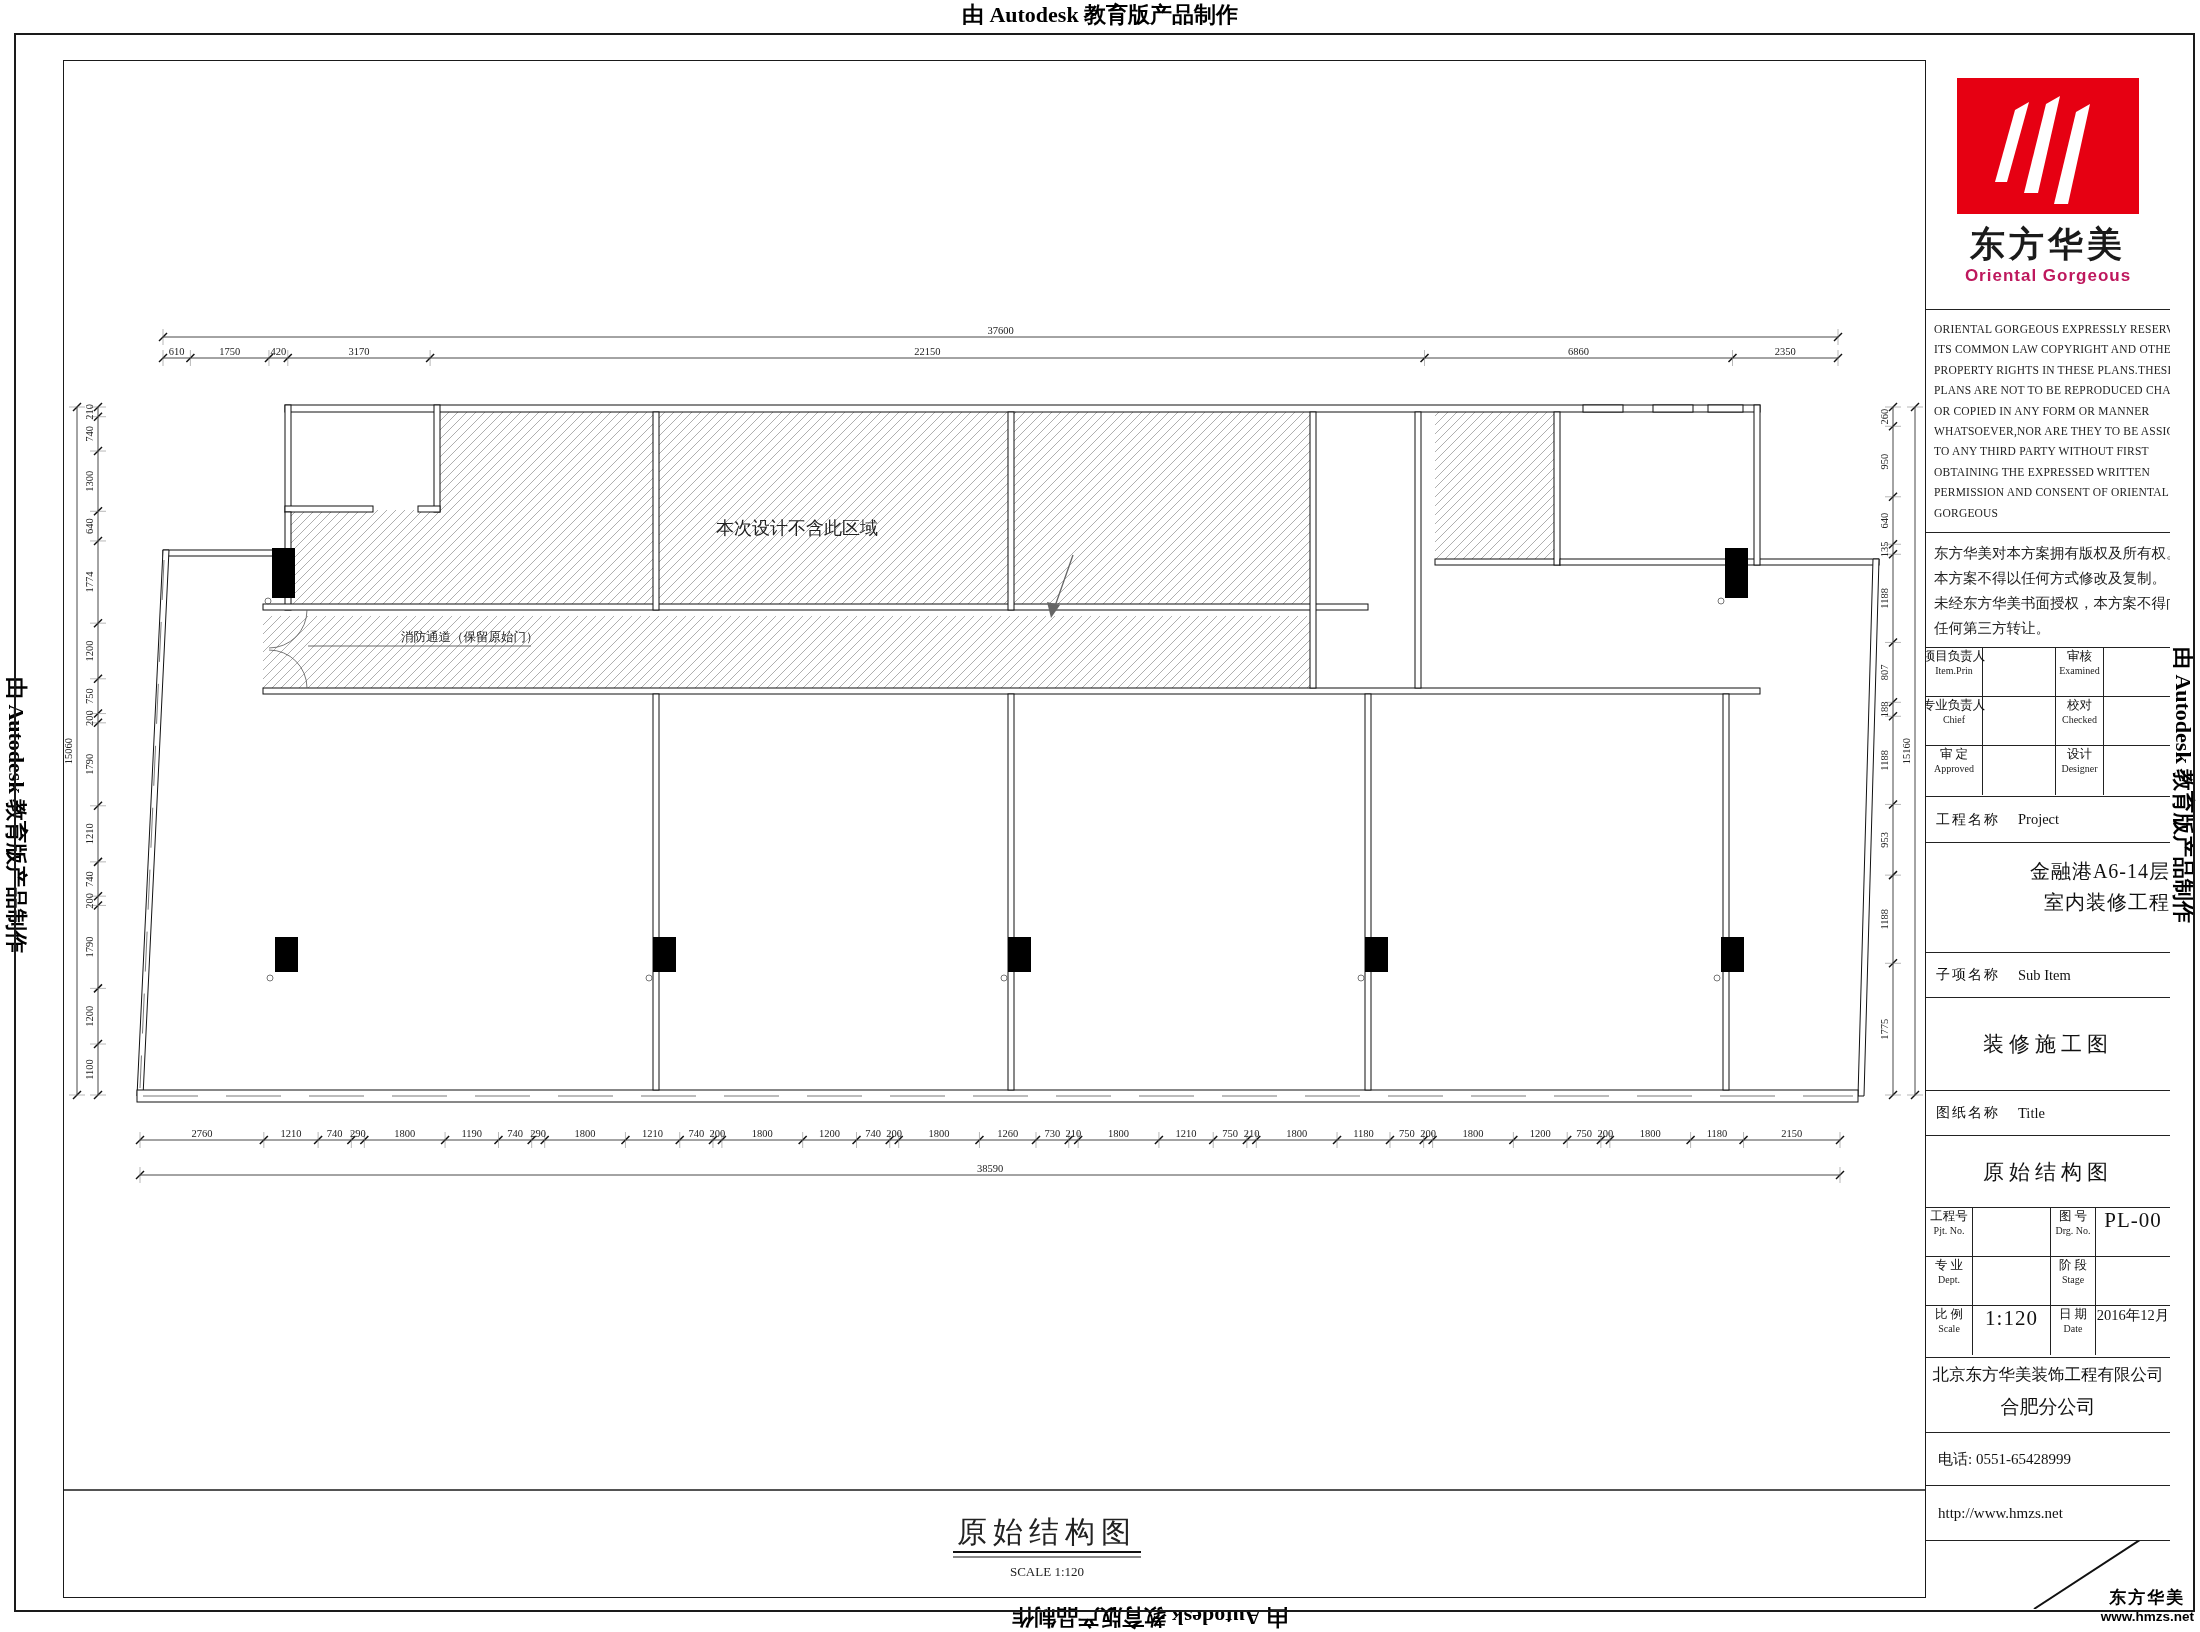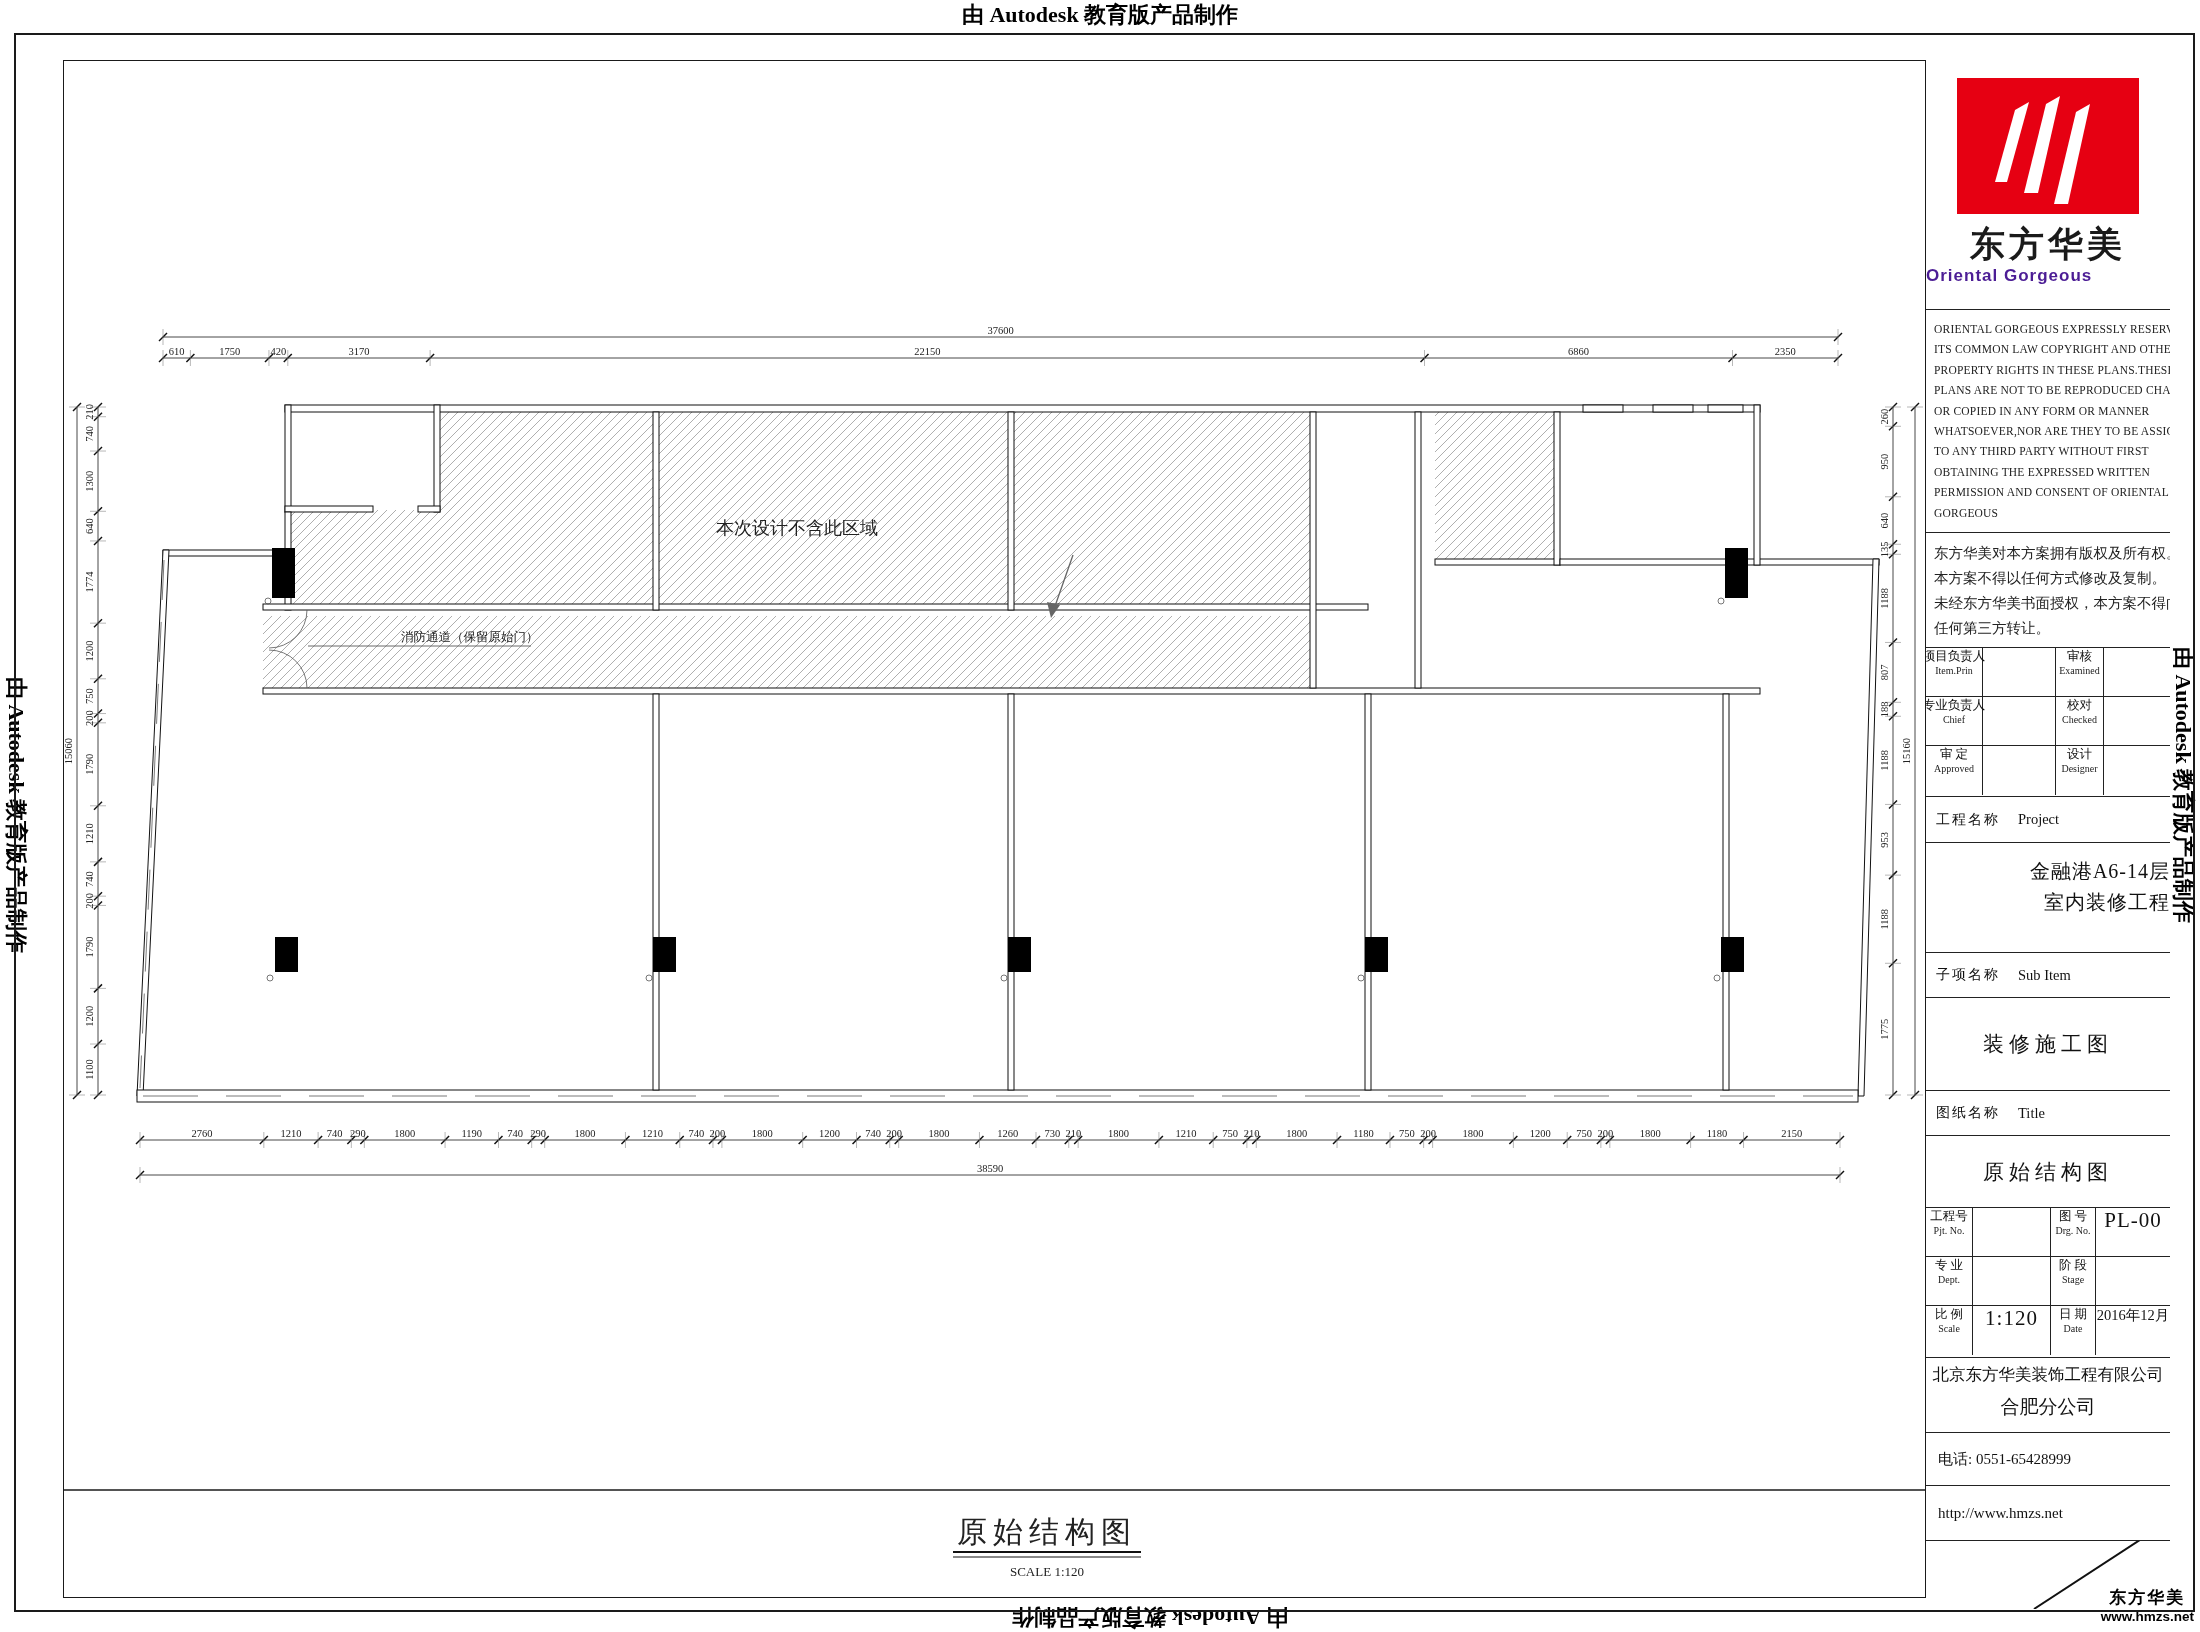--- a/index.html
+++ b/index.html
@@ -26,22 +26,22 @@
   .blk{fill:#000;stroke:none;}
   .thin{stroke:#555;stroke-width:0.8;fill:none;}
   .svgtext{fill:#222;font-family:"Liberation Serif",serif;}
   
   #tb{position:absolute;left:1925px;top:60px;width:245px;height:1538px;
       border-left:1.5px solid #1a1a1a;box-sizing:border-box;background:#fff;}
   .sec{border-bottom:1px solid #222;box-sizing:border-box;overflow:hidden;}
   .logo-box{width:182px;height:136px;margin:18px auto 8px;display:block;}
   .logo-cn{text-align:center;font-family:"Liberation Sans",sans-serif;font-weight:900;
            font-size:35px;letter-spacing:4px;color:#1a1a1a;line-height:44px;}
-  .logo-en{text-align:left;font-family:"Liberation Sans",sans-serif;font-weight:bold;
-           font-size:17px;letter-spacing:1px;color:#4c1d95;}
+  .logo-en{text-align:center;font-family:"Liberation Sans",sans-serif;font-weight:bold;
+           font-size:17px;letter-spacing:1px;color:#be185d;}
   .cpy-en{padding:9px 6px 0 8px;}
   .cpy-en div{font-size:11.5px;line-height:20.4px;letter-spacing:0.2px;color:#222;white-space:nowrap;}
   .cpy-cn{padding:8px 6px 0 8px;}
   .cpy-cn div{font-size:14.5px;line-height:25px;color:#222;white-space:nowrap;}
   .trow{display:grid;height:49px;border-bottom:1px solid #222;box-sizing:border-box;}
   .trow:last-child{border-bottom:none;}
   .prow{grid-template-columns:57px 73px 48px 1fr;}
   .irow{grid-template-columns:47px 78px 45px 1fr;}
   .tcell{border-right:1px solid #222;display:flex;flex-direction:column;
          align-items:center;justify-content:flex-start;box-sizing:border-box;}

